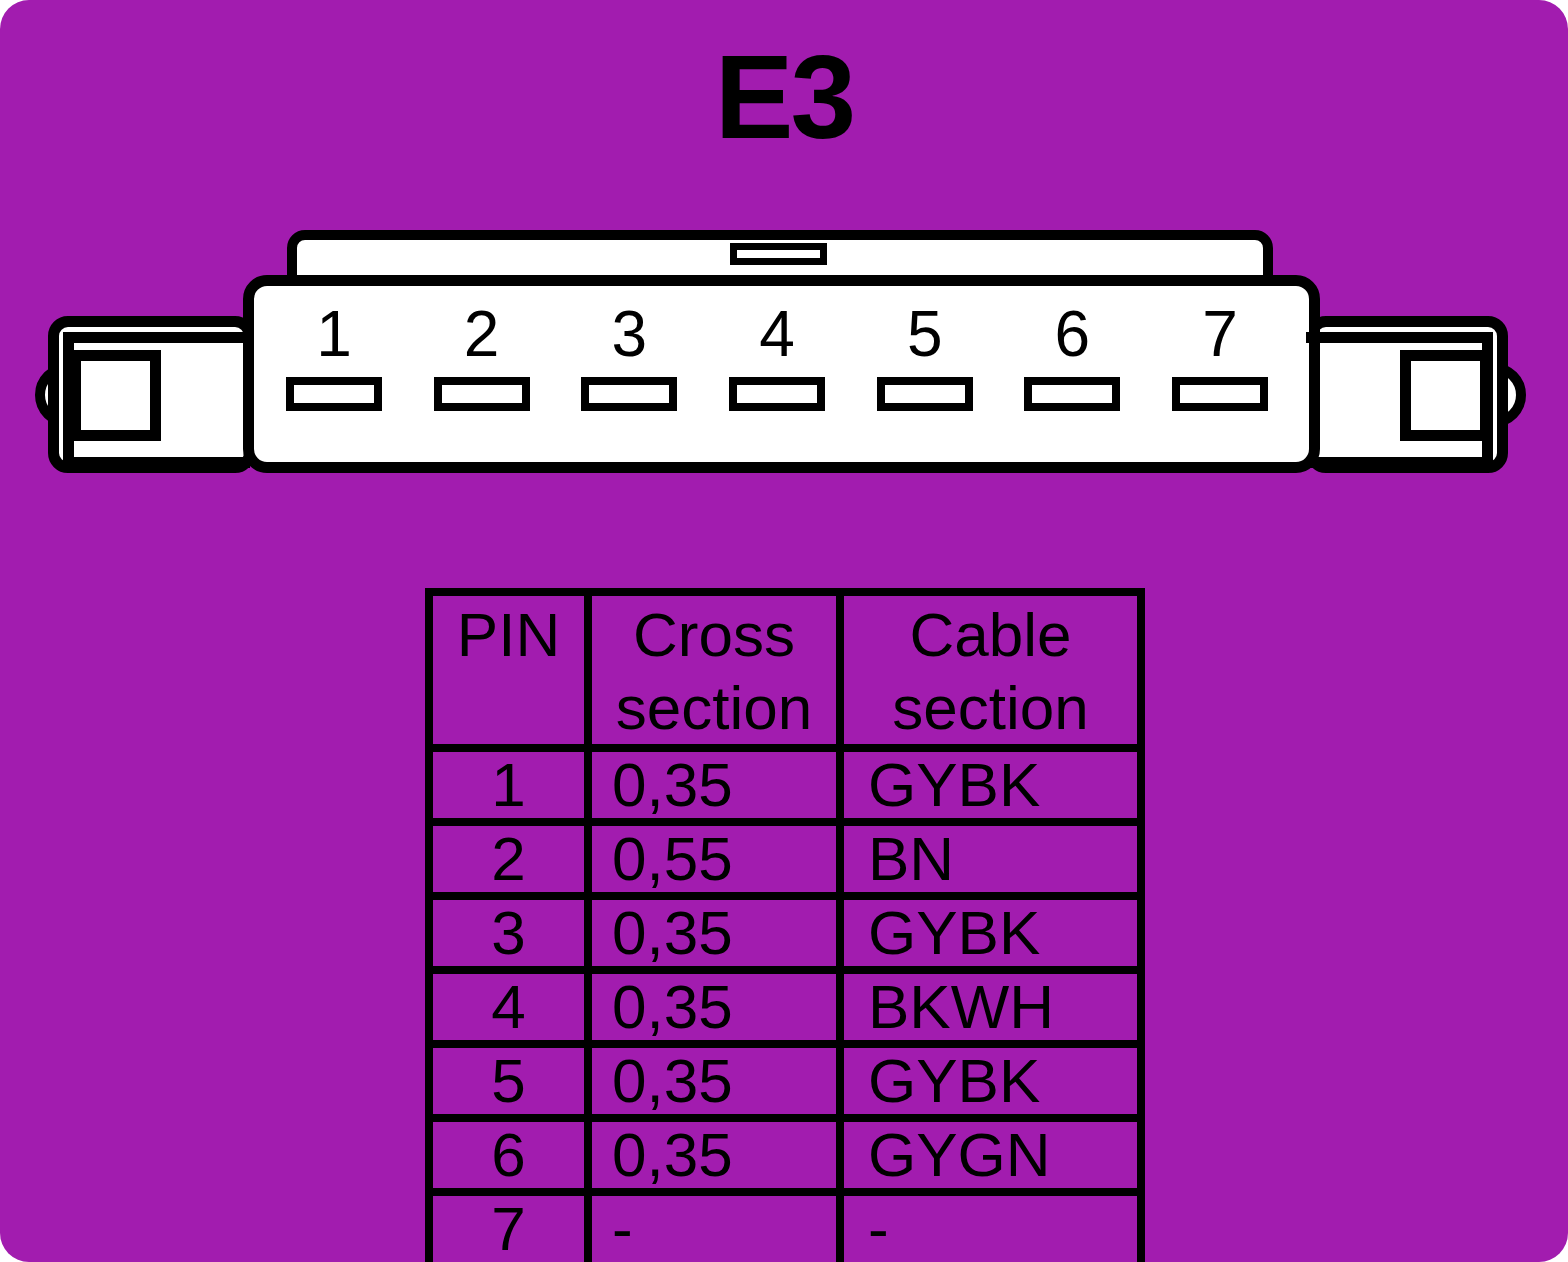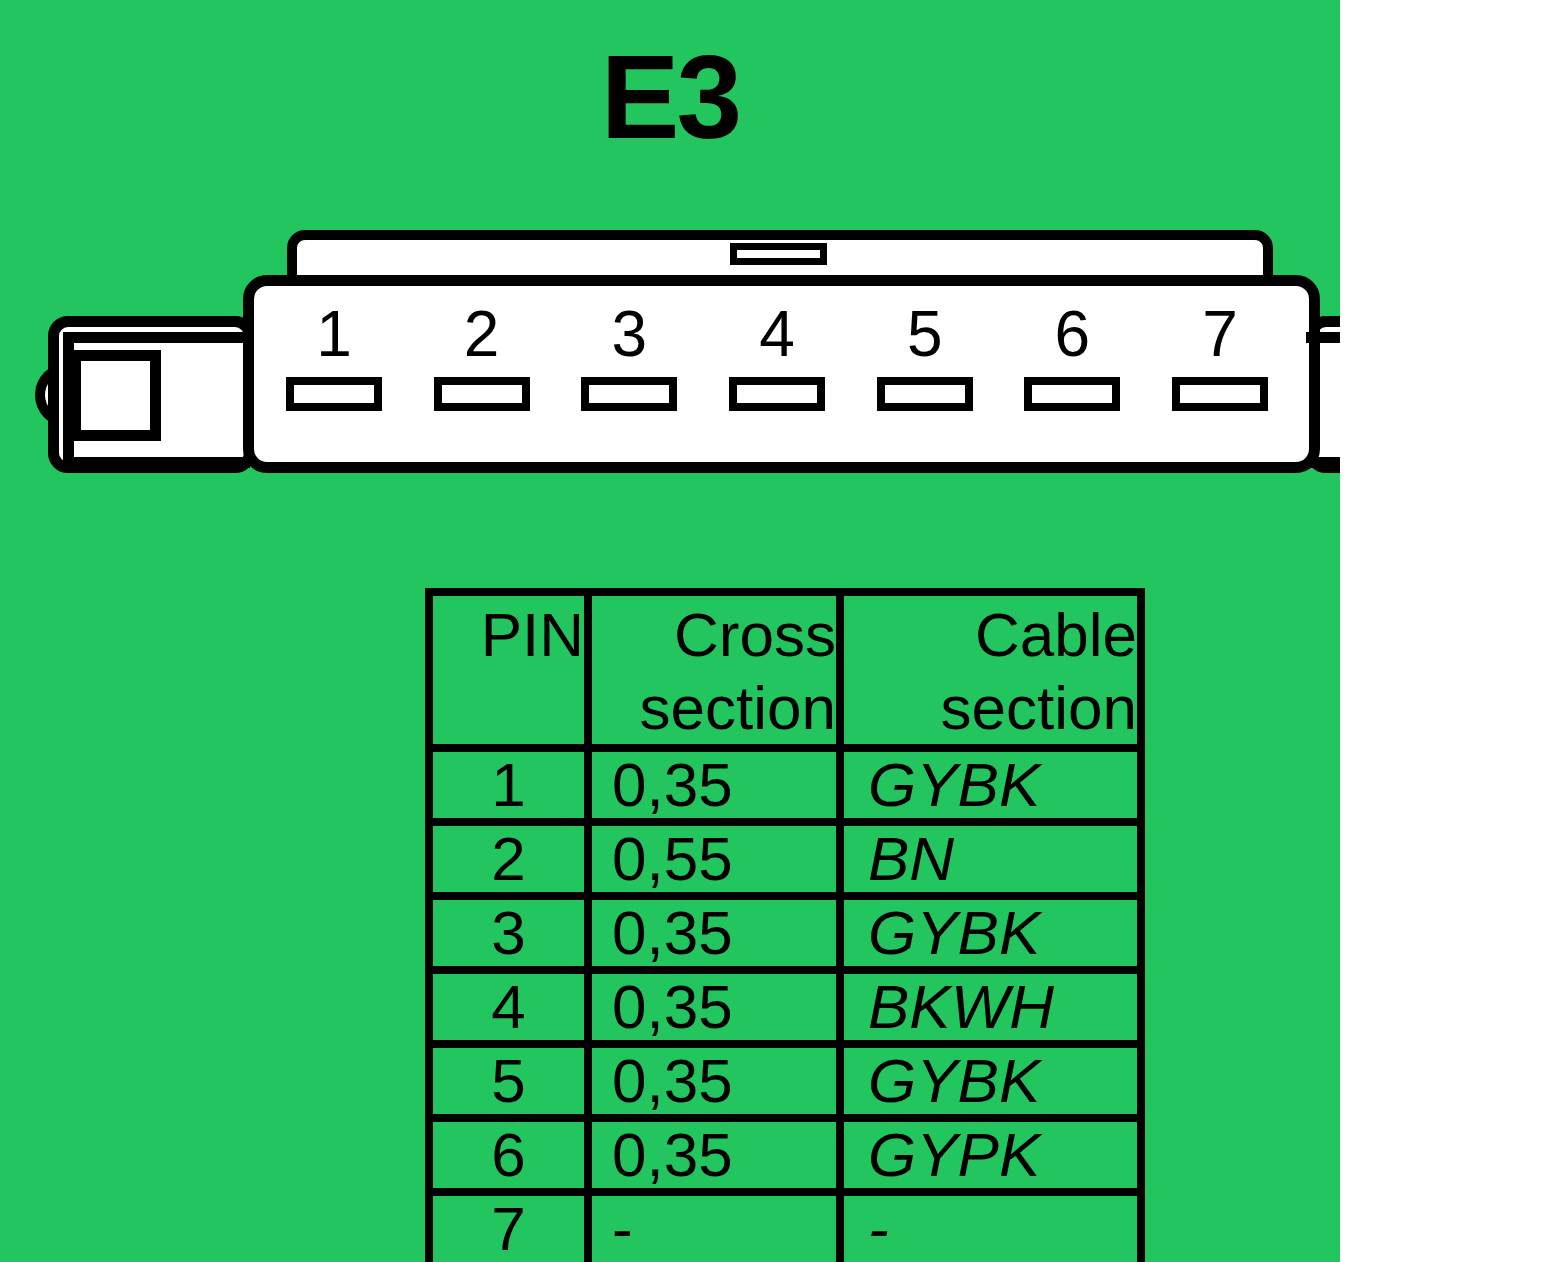--- a/index.html
+++ b/index.html
@@ -1,20 +1,21 @@
 <!DOCTYPE html>
 <html><head>
 <meta charset="utf-8">
 <style>
   html,body { margin:0; padding:0; background:#ffffff; }
   .canvas {
-    position:relative; width:1340px; height:1262px;
-    background:#22c55e; color:#000000;
+    position:relative; width:1568px; height:1262px;
+    background:#a21caf; color:#000000;
     font-family:"Liberation Sans", sans-serif;
     overflow:hidden;
+    border-radius:29px;
   }
   .abs { position:absolute; box-sizing:border-box; }
 
   
   .title {
     position:absolute; left:0; right:0; top:38px;
     text-align:center; font-size:118px; font-weight:bold;
     letter-spacing:-3px; line-height:1.0;
   }
 
@@ -64,29 +65,29 @@
   
   table.pin-table {
     position:absolute; left:425px; top:588px;
     width:712px; border-collapse:collapse; table-layout:fixed;
     font-size:62px; color:#000;
   }
   .pin-table th, .pin-table td {
     border:8px solid #000; overflow:hidden;
   }
   .pin-table th {
-    font-weight:normal; text-align:right; vertical-align:top;
+    font-weight:normal; text-align:center; vertical-align:top;
     height:144px; line-height:73px; padding:2px 0 0 0;
   }
   .pin-table td {
     height:62px; line-height:66px; padding:0;
   }
   .pin-table td.c-pin { text-align:center; }
   .pin-table td.c-cross { text-align:left; padding-left:20px;margin-top:48px; }
-  .pin-table td.c-cable { text-align:left; padding-left:24px;font-style:italic; }
+  .pin-table td.c-cable { text-align:left; padding-left:24px; }
 </style>
 </head>
 <body>
 
 <div class="canvas">
 
   <div class="title">E3</div>
 
   <div class="abs" style="left:0;top:0;width:1568px;height:520px;">
 
@@ -173,21 +174,21 @@
           <td class="c-cable">BKWH</td>
         </tr>
         <tr>
           <td class="c-pin">5</td>
           <td class="c-cross">0,35</td>
           <td class="c-cable">GYBK</td>
         </tr>
         <tr>
           <td class="c-pin">6</td>
           <td class="c-cross">0,35</td>
-          <td class="c-cable">GYPK</td>
+          <td class="c-cable">GYGN</td>
         </tr>
         <tr>
           <td class="c-pin">7</td>
           <td class="c-cross">-</td>
           <td class="c-cable">-</td>
         </tr>
       </tbody>
   </table>
 
 </div>

